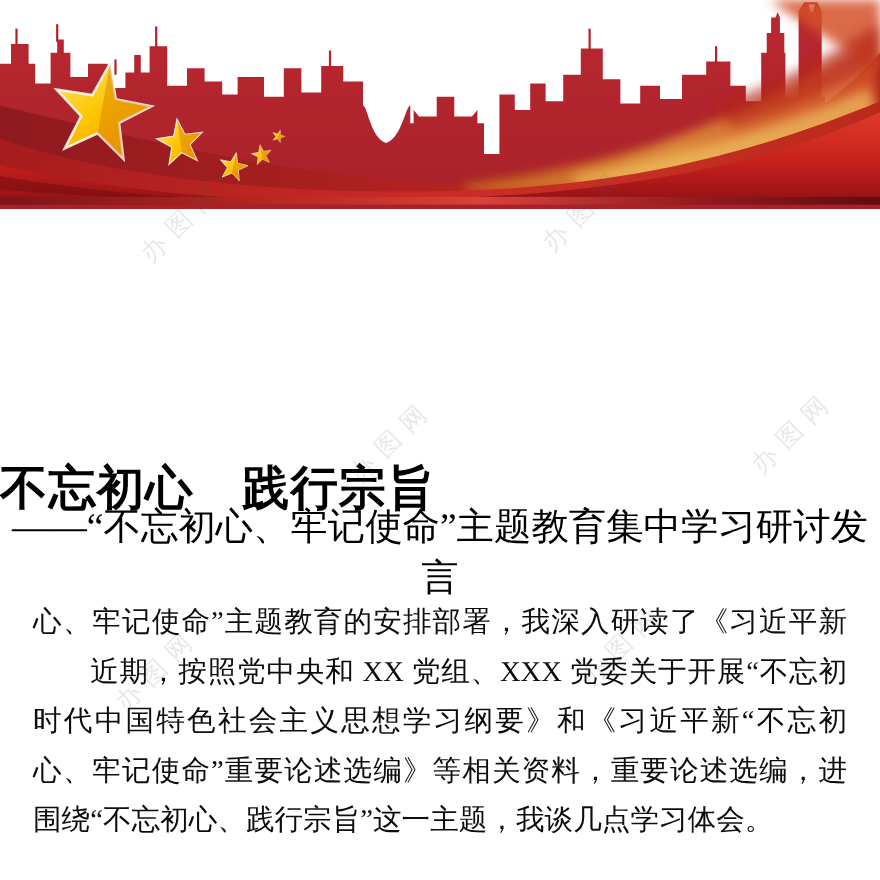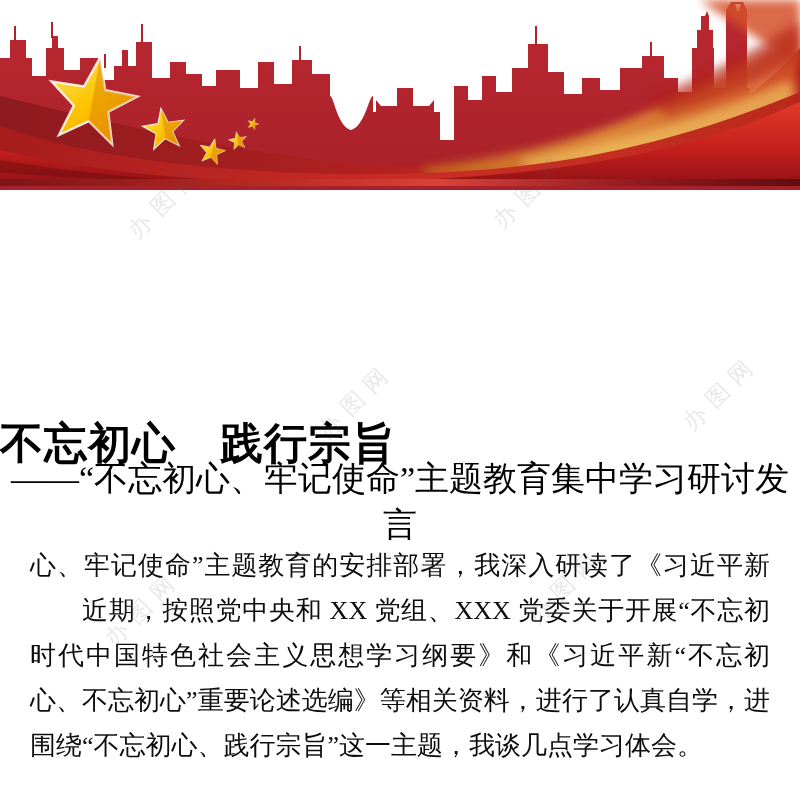--- a/index.html
+++ b/index.html
@@ -165,17 +165,17 @@
     <span class="wm" style="left:518px;top:570px;">办图网</span>
   </div>
 
   <h1 class="doc-title">不忘初心　践行宗旨</h1>
   <div class="doc-subtitle">——“不忘初心、牢记使命”主题教育集中学习研讨发言</div>
 
   <div class="doc-body">
     <span class="line">心、牢记使命”主题教育的安排部署，我深入研读了《习近平新</span>
     <span class="line first">近期，按照党中央和 XX 党组、XXX 党委关于开展“不忘初</span>
     <span class="line">时代中国特色社会主义思想学习纲要》和《习近平新“不忘初</span>
-    <span class="line">心、不忘初心”重要论述选编》等相关资料，进行了认真自学，进</span>
+    <span class="line">心、牢记使命”重要论述选编》等相关资料，重要论述选编，进</span>
     <span class="line last">围绕“不忘初心、践行宗旨”这一主题，我谈几点学习体会。</span>
   </div>
 
 </div>
 
 </body></html>

